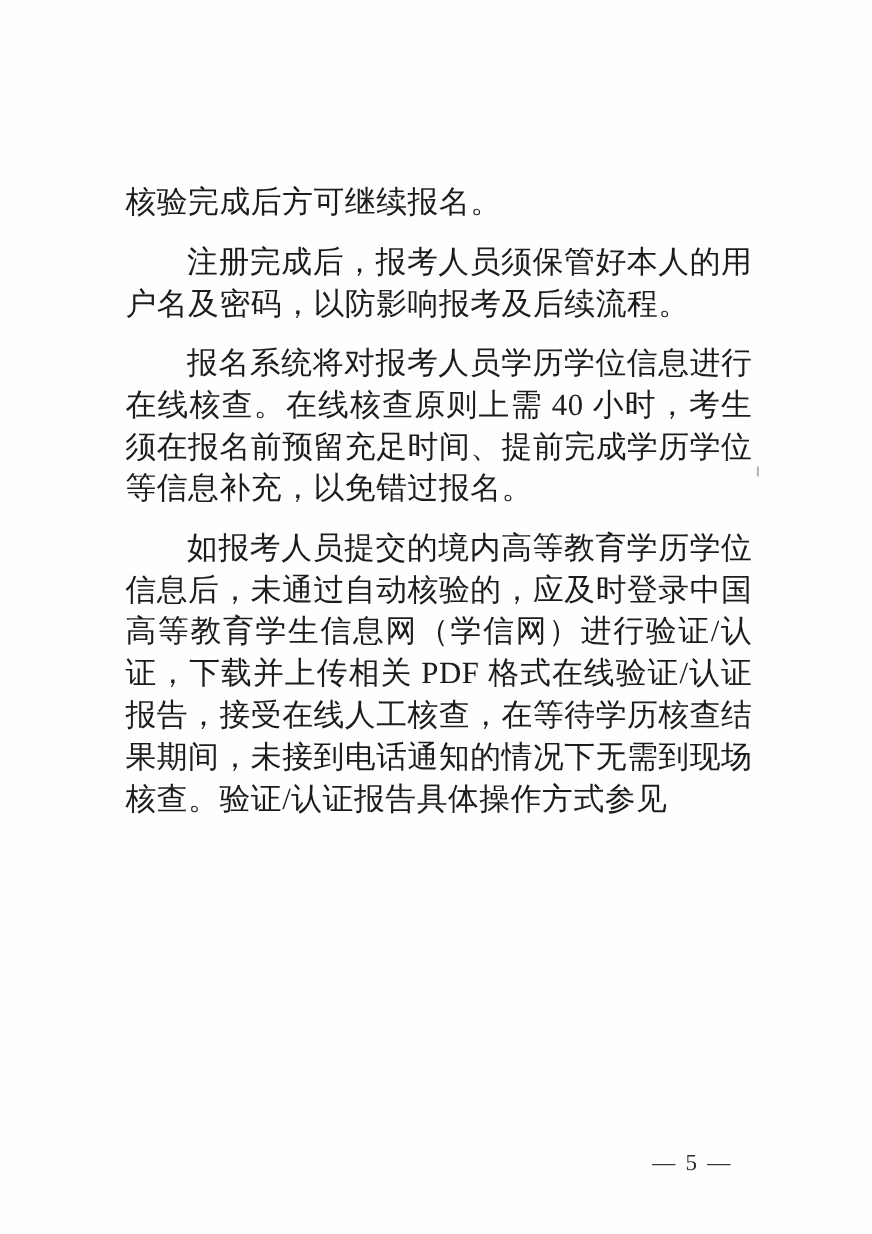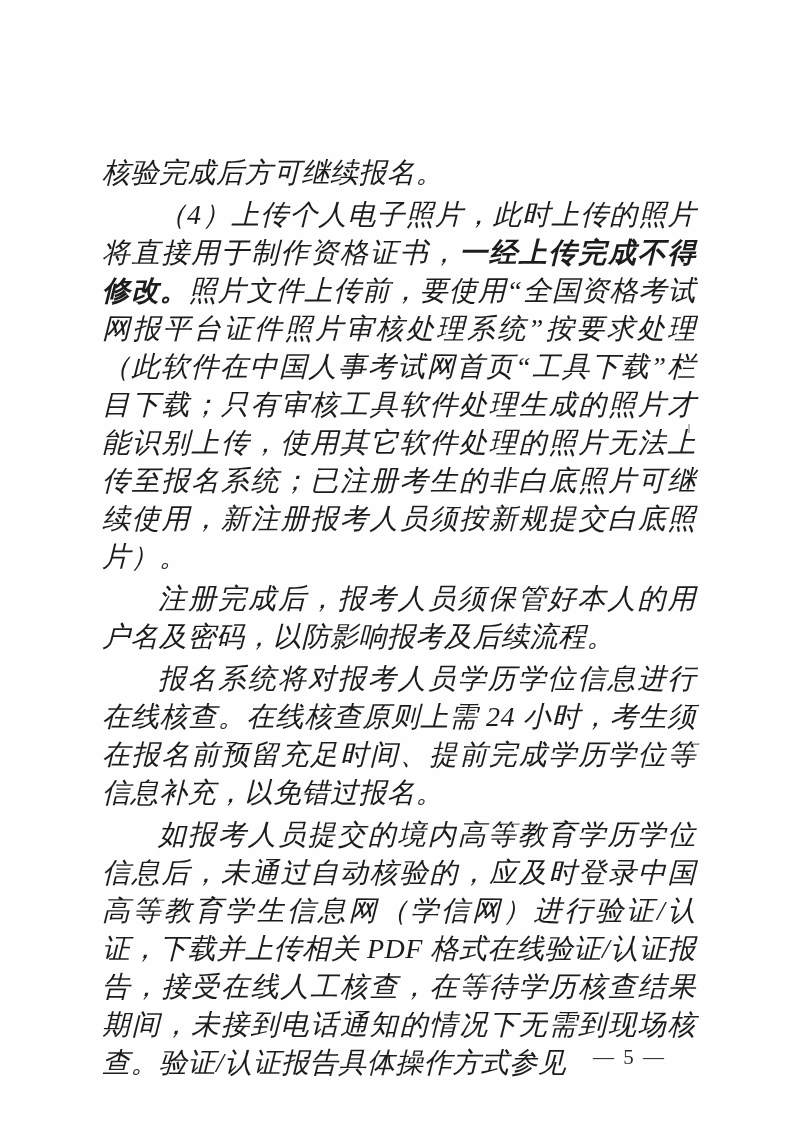--- a/index.html
+++ b/index.html
@@ -24,23 +24,22 @@
     position: absolute;
     left: 98px;
     top: 150px;
     width: 602px;
     font-size: 28px;
     line-height: 38px;
     text-align: justify;
     letter-spacing: 0.5px;
   }
   .doc-text p {
-    margin: 4px;
+    margin: 16px;
     padding: 0;
-    font-style: italic;
   }
   .doc-text p.indent {
     text-indent: 2em;
   }
   .seg-bold {
     font-weight: bold;
   }
   .page-number {
     position: absolute;
     left: 593px;
@@ -59,20 +58,19 @@
     background: #9a9a9a;
     opacity: 0.7;
   }
 </style>
 </head>
 <body>
 
 <div class="page">
   <div class="doc-text" id="doc-text">
       <p><span>核验完成后方可继续报名。</span></p>
-      <p class="indent"><span>（4）上传个人电子照片，此时上传的照片将直接用于制作资格证书，</span><span class="seg-bold">一经上传完成不得修改。</span><span>照片文件上传前，要使用“全国资格考试网报平台证件照片审核处理系统”按要求处理（此软件在中国人事考试网首页“工具下载”栏目下载；只有审核工具软件处理生成的照片才能识别上传，使用其它软件处理的照片无法上传至报名系统；已注册考生的非白底照片可继续使用，新注册报考人员须按新规提交白底照片）。</span></p>
       <p class="indent"><span>注册完成后，报考人员须保管好本人的用户名及密码，以防影响报考及后续流程。</span></p>
-      <p class="indent"><span>报名系统将对报考人员学历学位信息进行在线核查。在线核查原则上需 24 小时，考生须在报名前预留充足时间、提前完成学历学位等信息补充，以免错过报名。</span></p>
+      <p class="indent"><span>报名系统将对报考人员学历学位信息进行在线核查。在线核查原则上需 40 小时，考生须在报名前预留充足时间、提前完成学历学位等信息补充，以免错过报名。</span></p>
       <p class="indent"><span>如报考人员提交的境内高等教育学历学位信息后，未通过自动核验的，应及时登录中国高等教育学生信息网（学信网）进行验证/认证，下载并上传相关 PDF 格式在线验证/认证报告，接受在线人工核查，在等待学历核查结果期间，未接到电话通知的情况下无需到现场核查。验证/认证报告具体操作方式参见</span></p>
     </div>
   <div class="scan-artifact"></div>
   <div class="page-number">— 5 —</div>
 </div>
 
 </body></html>

